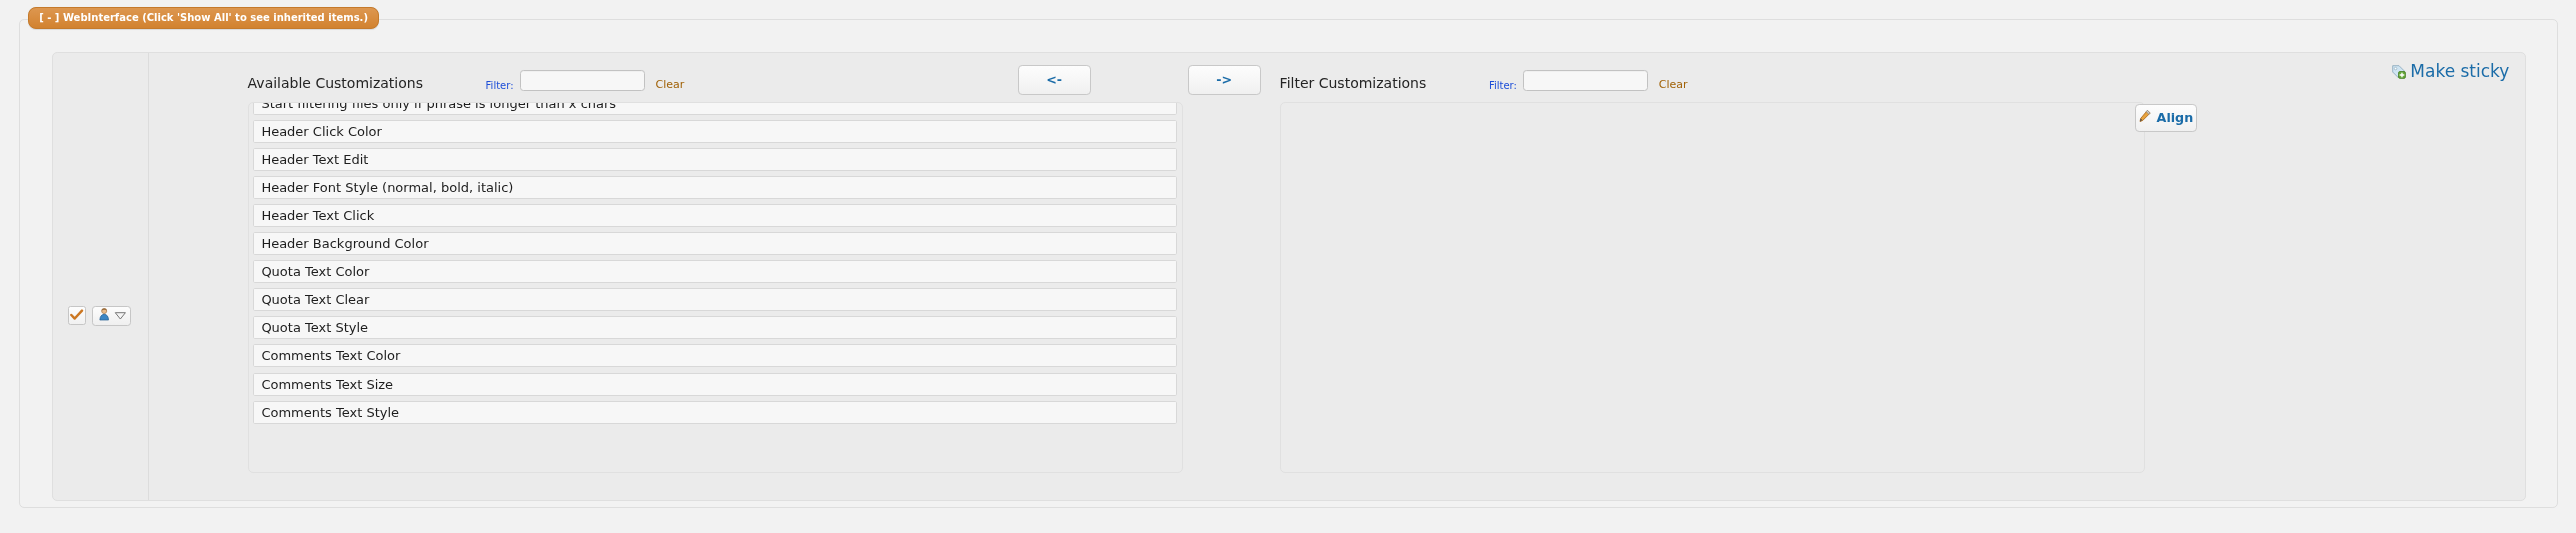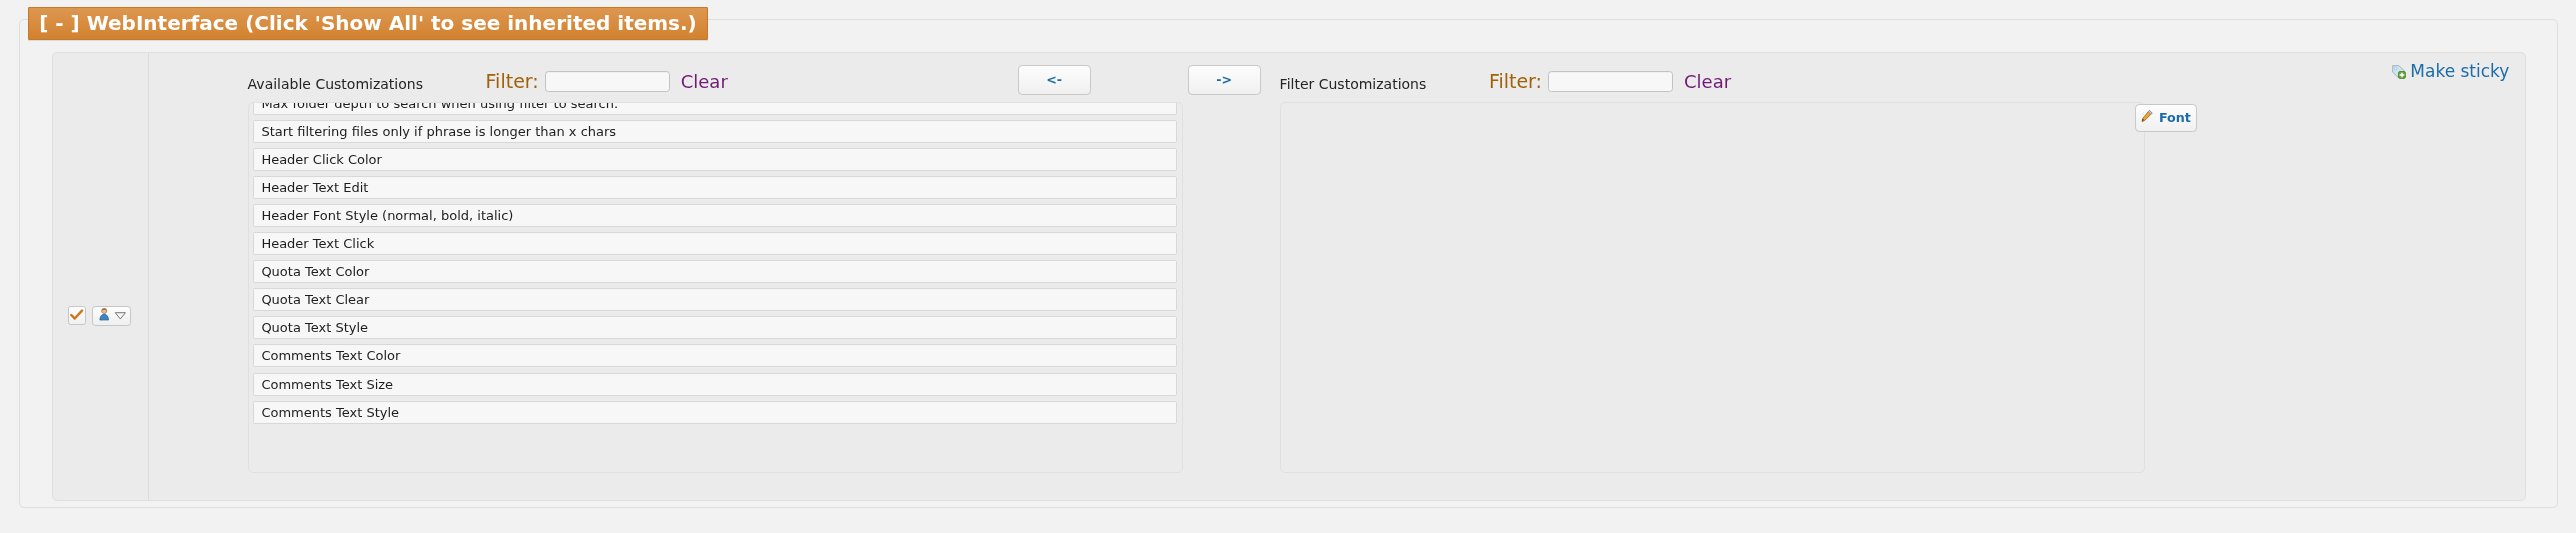--- a/index.html
+++ b/index.html
@@ -22,23 +22,23 @@
   .tab-strip {
     position: absolute;
     left: 28px;  top: 6.8px;
     z-index: 5;
   }
   .tab-active {
     display: inline-block;
     background: #d98c3f;
     background-image: linear-gradient(to bottom, #dd9750 0%, #d2822f 100%);
     border: 0.8px solid #c57a2b;
-    border-radius: 1px;
+    border-radius: 8px;
     color: #ffffff;
-    font-size: 20px;
+    font-size: 10px;
     font-weight: bold;
     padding: 4.2px 10.2px 5.1px 10.2px;
     line-height: 1.1;
     white-space: nowrap;
     box-shadow: 0 0.8px 0.8px rgba(0,0,0,0.10);
   }
 
   .outer-panel {
     position: absolute;
     left: 18.6px;  top: 18.6px;
@@ -137,40 +137,40 @@
     align-items: flex-end;
     white-space: nowrap;
   }
   .head-title {
     font-size: 14px;
     color: #242424;
     font-weight: normal;
     margin-right: 18.6px;
   }
   .filter-label {
-    font-size: 19px;
-    color: #a16207;
+    font-size: 10px;
+    color: #1d4ed8;
     margin-right: 6px;
     padding-left: 44px;
   }
   .filter-input {
     width: 125px;
     height: 21px;
     border: 0.8px solid #c2c2c2;
     border-radius: 3.4px;
     background: #f7f7f7;
     box-shadow: inset 0 0.8px 0.8px rgba(0,0,0,0.04);
     font-family: "DejaVu Sans", "Liberation Sans", sans-serif;
     font-size: 12px;
     padding: 0 4.2px;
     color: #222;
   }
   .clear-link {
-    font-size: 18px;
-    color: #701a75;
+    font-size: 11px;
+    color: #a16207;
     margin-left: 11px;
     cursor: pointer;
   }
 
   
   .listbox {
     position: absolute;
     top: 49px;
     background: #ebebeb;
     border: 0.8px solid #e0e0e0;
@@ -291,26 +291,26 @@
       <div class="col-available">
         <div class="list-head" style="left:68px;">
           <span class="head-title">Available Customizations</span>
           <span class="filter-label">Filter:</span>
           <input class="filter-input" type="text" value="" placeholder="" style="">
           <span class="clear-link">Clear</span>
         </div>
 
         <div class="listbox" id="available-list">
           <div class="list-scroll" id="available-scroll">
-              <div class="list-item">Max folder depth to search when using filter to search.</div>
               <div class="list-item">Start filtering files only if phrase is longer than x chars</div>
               <div class="list-item">Header Click Color</div>
               <div class="list-item">Header Text Edit</div>
               <div class="list-item">Header Font Style (normal, bold, italic)</div>
               <div class="list-item">Header Text Click</div>
+              <div class="list-item">Header Background Color</div>
               <div class="list-item">Quota Text Color</div>
               <div class="list-item">Quota Text Clear</div>
               <div class="list-item">Quota Text Style</div>
               <div class="list-item">Comments Text Color</div>
               <div class="list-item">Comments Text Size</div>
               <div class="list-item">Comments Text Style</div>
             </div>
         </div>
       </div>
 
@@ -337,21 +337,21 @@
       <div class="col-edit">
         <div class="edit-wrap">
           <div class="btn btn-edit">
             <span>
               <svg width="13.5" height="13.5" viewBox="0 0 16 16">
                 <path d="M11.2 1.6 L14.4 4.8 L5.6 13.6 L2.4 14.8 L3.2 11.2 Z" fill="#e8a33d" stroke="#a8671c" stroke-width="1" stroke-linejoin="round"></path>
                 <path d="M11.2 1.6 L14.4 4.8 L12.9 6.3 L9.7 3.1 Z" fill="#cfcfcf" stroke="#8a8a8a" stroke-width="0.9"></path>
                 <path d="M2.4 14.8 L3.2 11.2 L5.0 13.1 Z" fill="#4a4a4a"></path>
               </svg>
             </span>
-            <span class="lbl">Font</span>
+            <span class="lbl">Align</span>
           </div>
         </div>
       </div>
 
     </div>
   </div>
 
   <div class="tab-strip">
     <span class="tab-active">[ - ] WebInterface (Click 'Show All' to see inherited items.)</span>
   </div>

